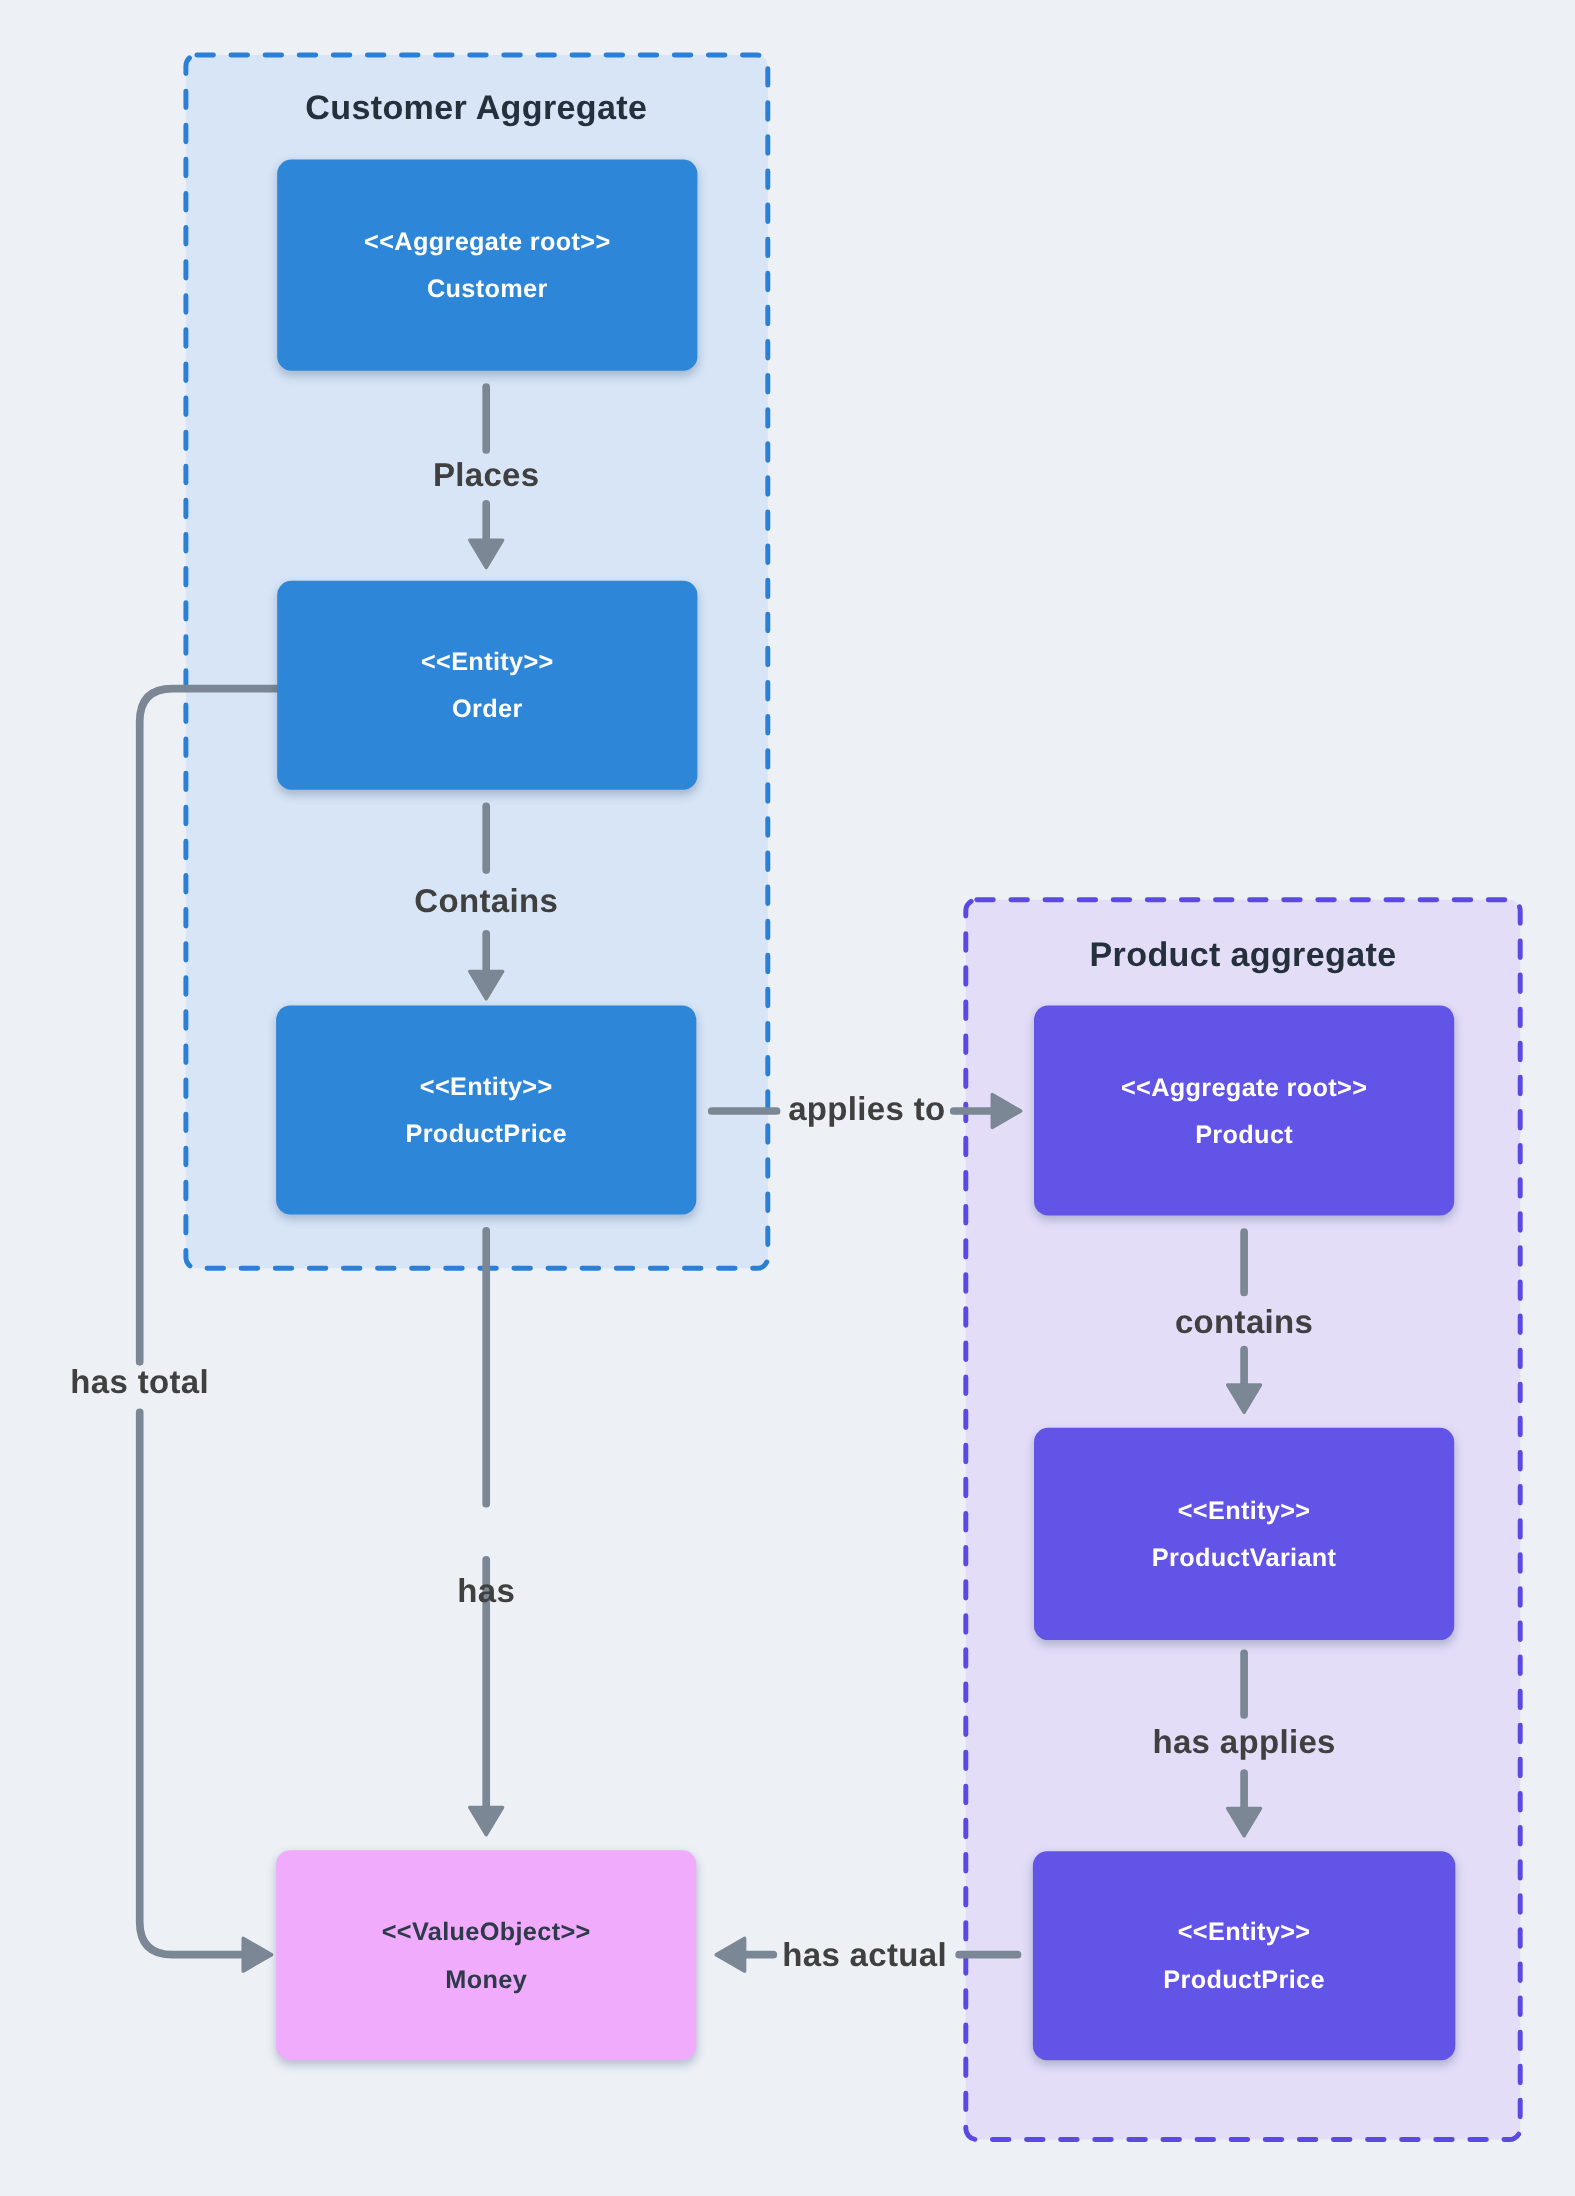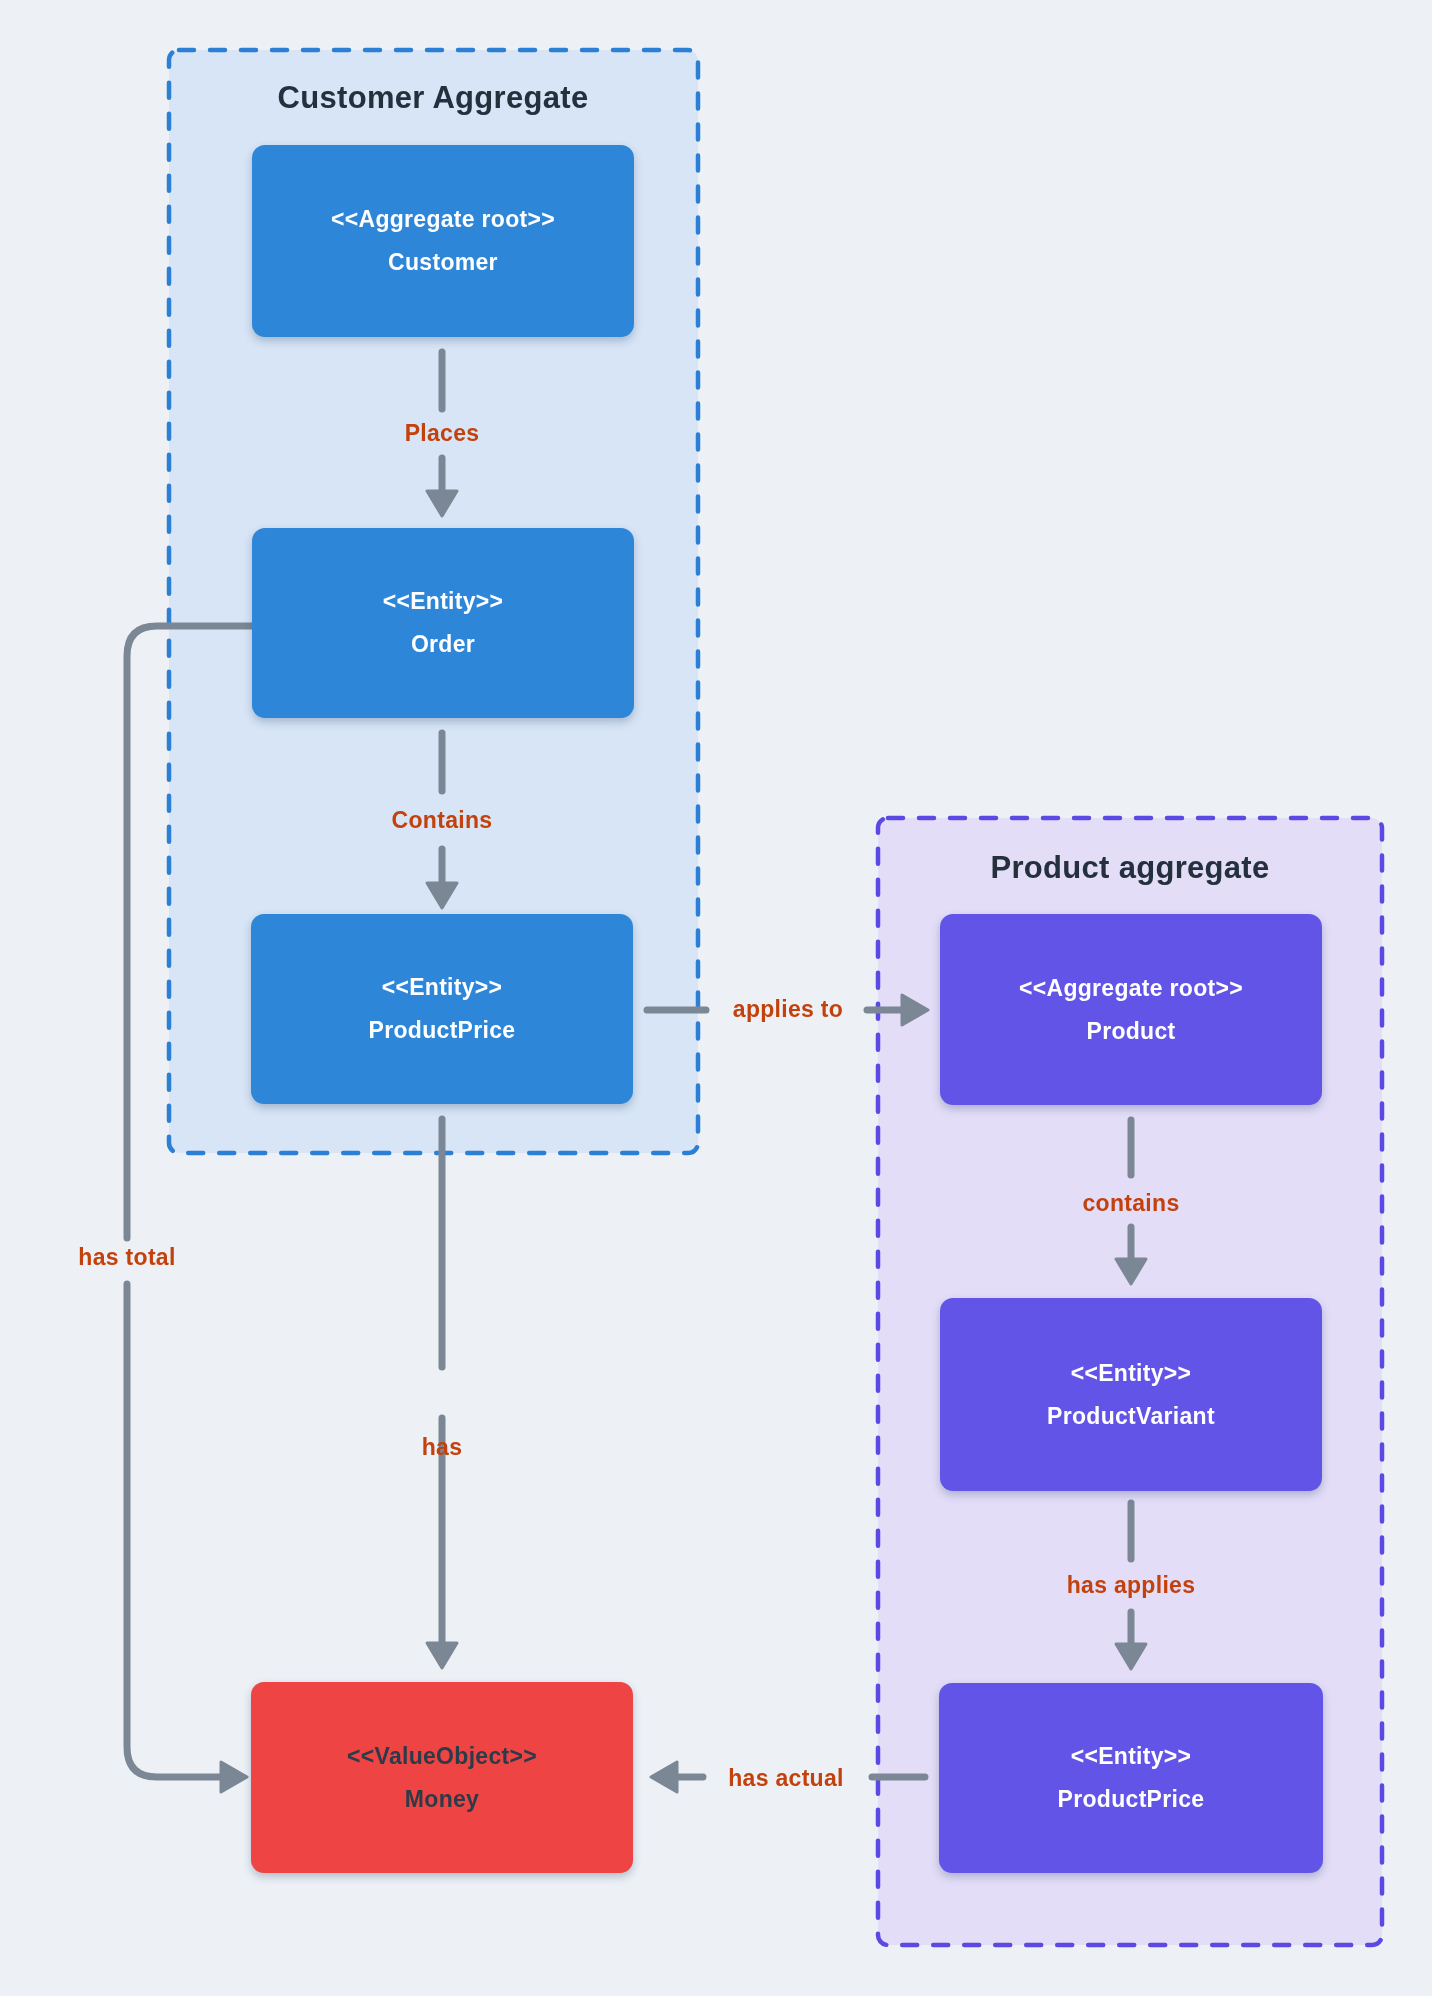--- a/index.html
+++ b/index.html
@@ -32,26 +32,26 @@
     position:absolute;border-radius:13px;
     display:flex;flex-direction:column;align-items:center;justify-content:center;
     text-align:center;
     box-shadow:0 4px 9px rgba(35,60,100,.28);
   }
   .node .stereo,.node .nname{
     font-size:23px;font-weight:700;line-height:43px;letter-spacing:.3px;
   }
   .node.blue{background:#2e86d8;color:#ffffff;}
   .node.purple{background:#6354e8;color:#ffffff;}
-  .node.amber{background:#ef4444;color:#2d3a48;}
+  .node.amber{background:#f0abfc;color:#2d3a48;}
 
   
   .edge-label{
     position:absolute;transform:translate(-50%,-50%);
-    font-size:23px;font-weight:700;color:#c2410c;letter-spacing:.3px;white-space:nowrap;
+    font-size:30px;font-weight:700;color:#404040;letter-spacing:.3px;white-space:nowrap;
   }
 </style>
 </head>
 <body>
 
 <div class="stage">
 
   <svg class="layer" viewBox="0 0 1432 1996">
 
     <rect class="agg-rect customer" x="169" y="50" width="529" height="1103" rx="10" stroke-dasharray="15 16"></rect>

